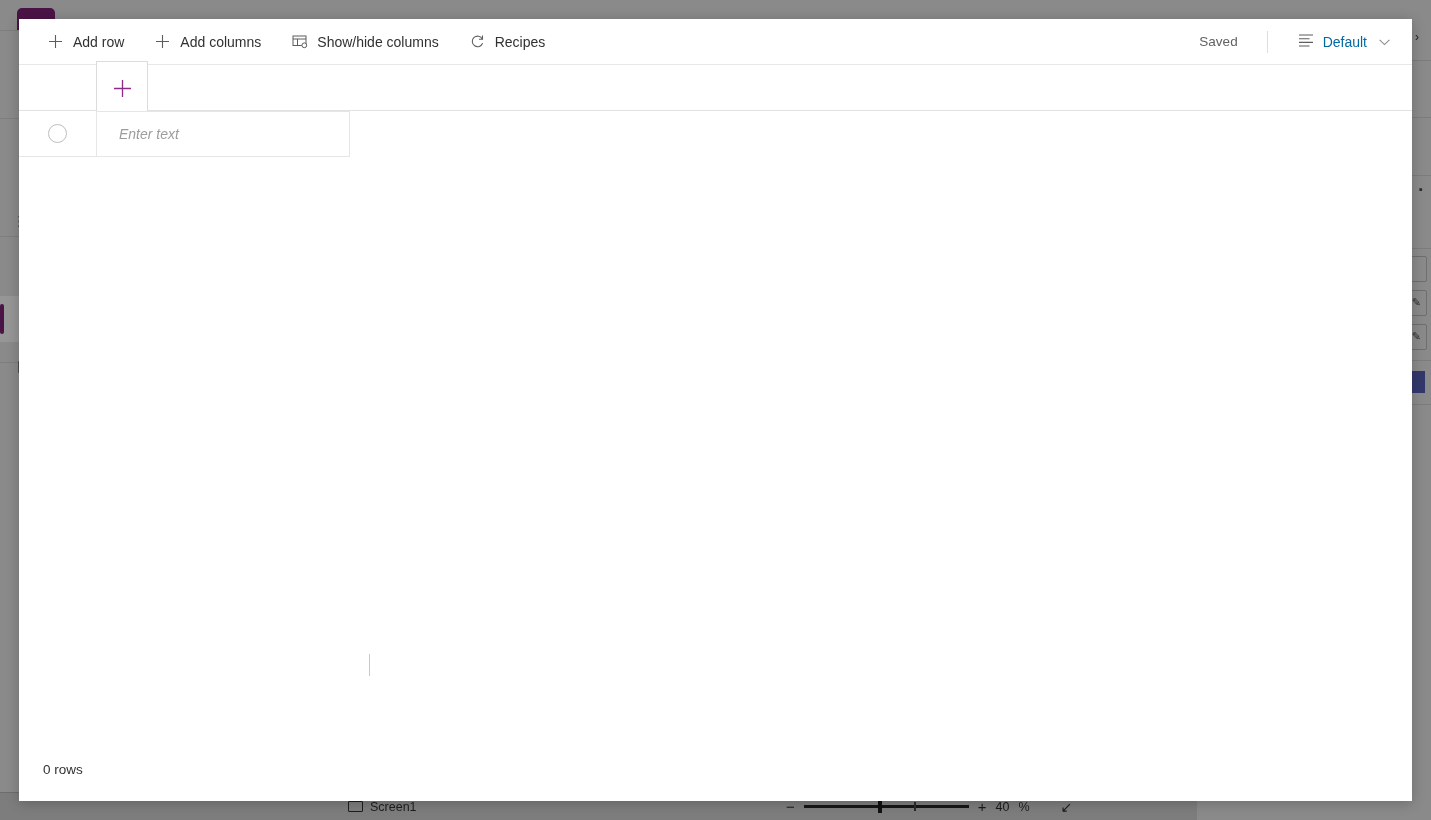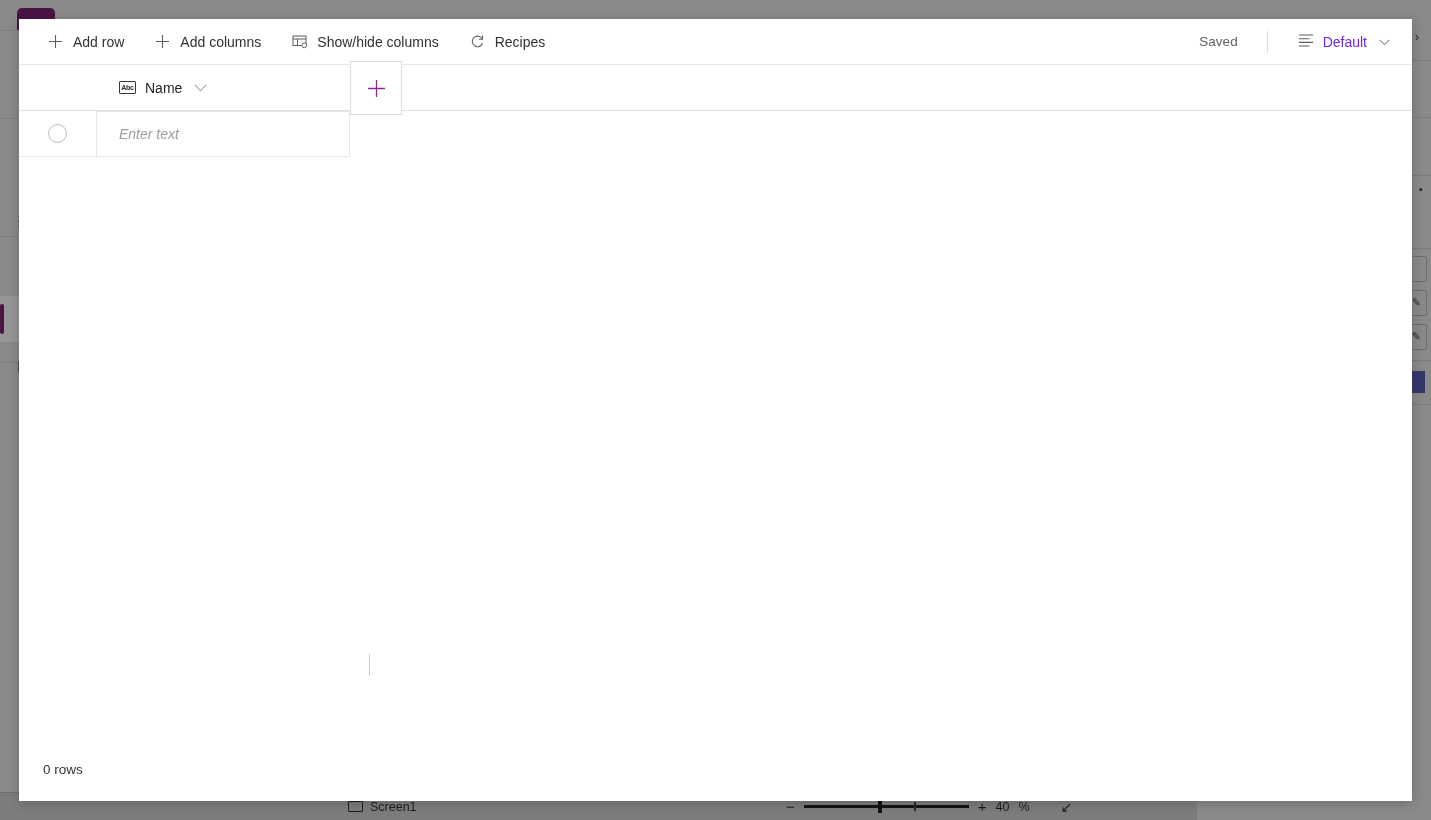--- a/index.html
+++ b/index.html
@@ -269,21 +269,21 @@
   .cmd-divider {
     width: 1px;
     height: 22px;
     background: #dedede;
   }
   .view-picker {
     display: flex;
     align-items: center;
     gap: 9px;
     font-size: 14px;
-    color: #6d28d9;
+    color: #0369a1;
     padding-left: 17px;
     cursor: pointer;
   }
 
   
   .grid-wrap { position: relative; }
 
   .grid-header {
     display: flex;
     align-items: stretch;
@@ -522,29 +522,20 @@
             </svg>
         </span>
       </span>
     </div>
   </div>
 
   <div class="grid-wrap">
 
     <div class="grid-header">
       <div class="gh-select"></div>
-      <div class="gh-col">
-        <span class="type-badge">Abc</span>
-        <span class="gh-col-label">Name</span>
-        <span class="gh-chevron">
-          <svg width="13" height="8" viewBox="0 0 13 8">
-              <path d="M0.8 0.9 L6.5 6.6 L12.2 0.9" stroke="#adadad" stroke-width="1.2" fill="none"></path>
-            </svg>
-        </span>
-      </div>
       <div class="add-col-btn">
         <svg width="19" height="19" viewBox="0 0 19 19">
           <path d="M9.5 1 V18 M1 9.5 H18" stroke="#8A2B8A" stroke-width="1.3"></path>
         </svg>
       </div>
     </div>
 
     <div class="grid-newrow">
       <div class="nr-select">
         <span class="sel-circle"></span>

